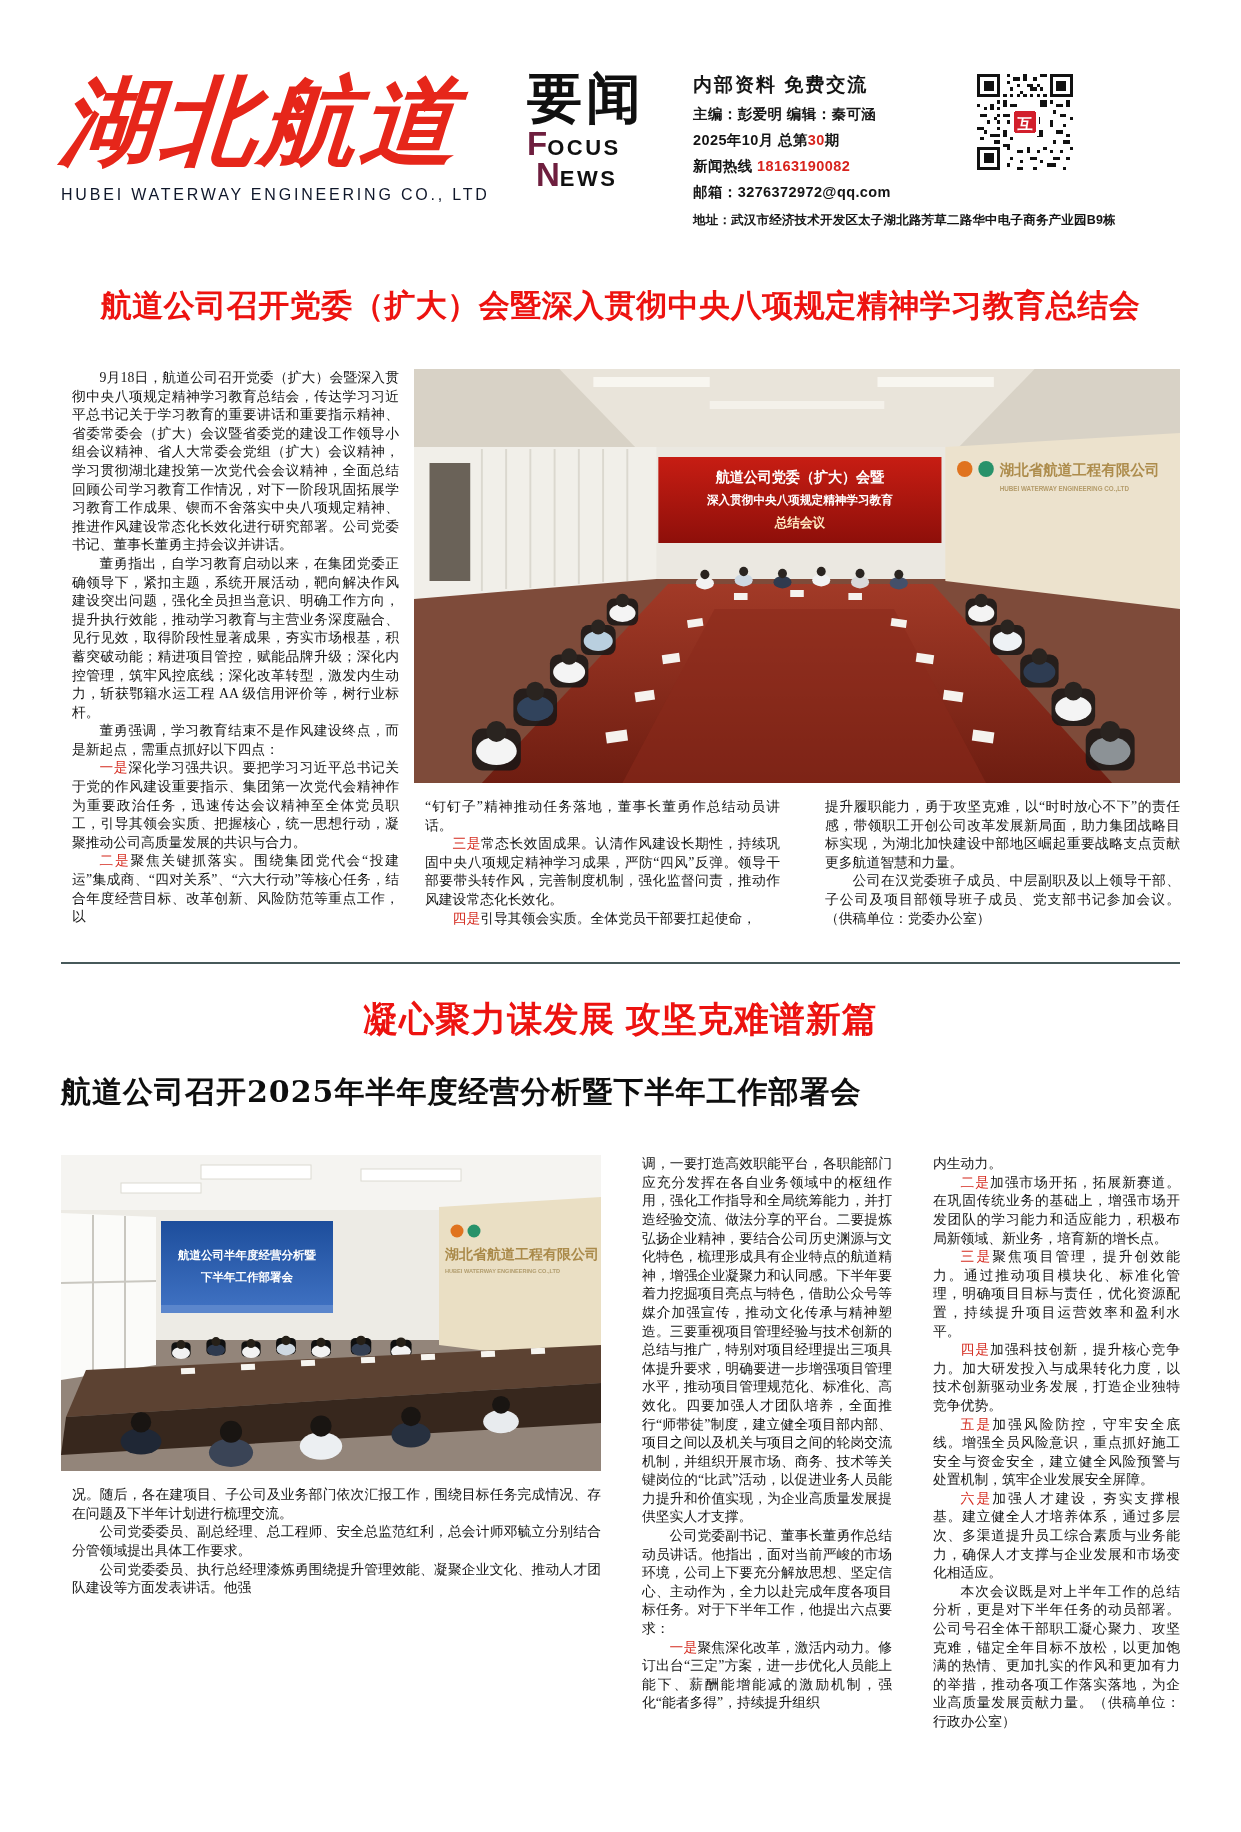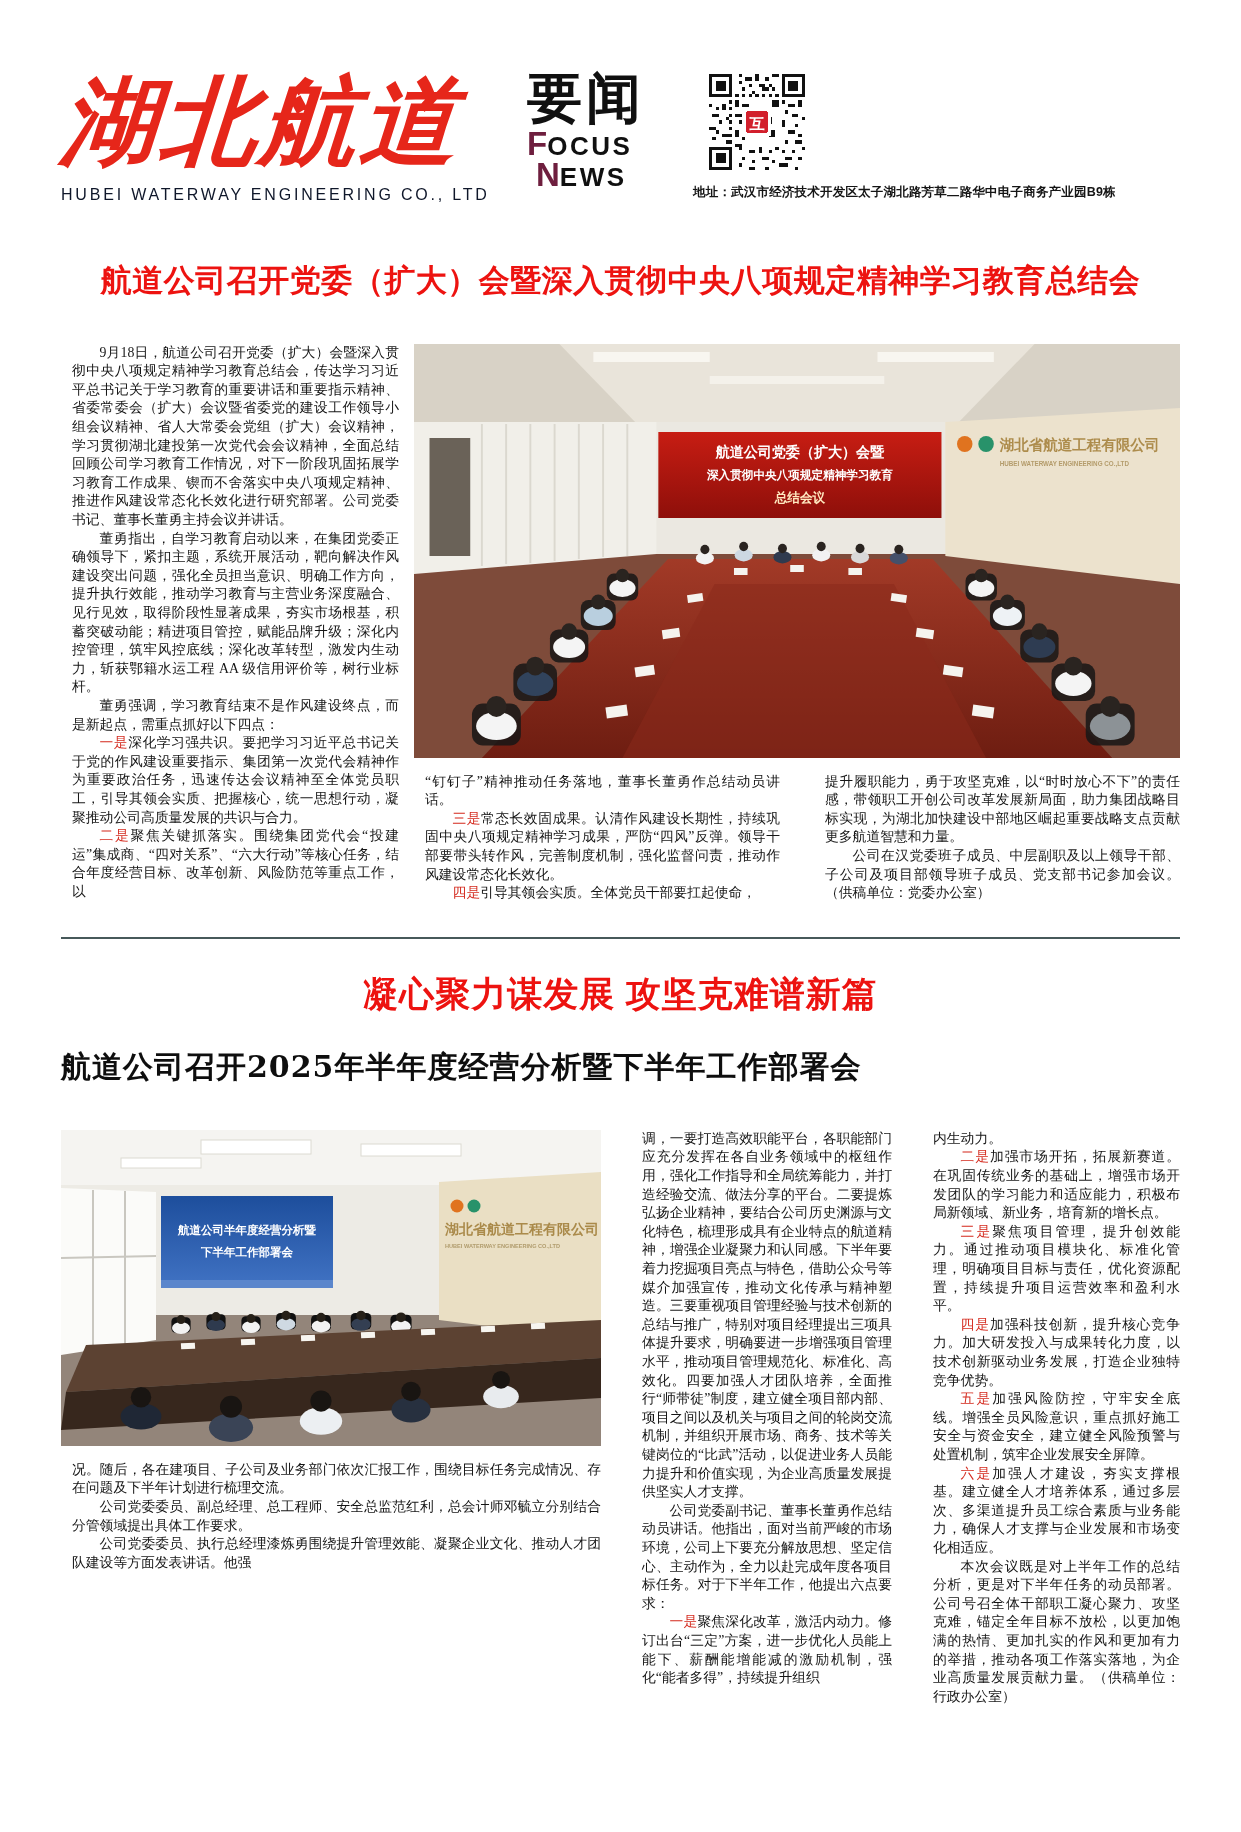--- a/index.html
+++ b/index.html
@@ -14,21 +14,21 @@
              font-size:96px; line-height:1.08; color:#e6261a; letter-spacing:4px; white-space:nowrap;
              transform:skewX(-4deg); }
   .logo-en { margin-top:12px; font-family:"Liberation Sans","DejaVu Sans",sans-serif; color:#0f172a;
              font-size:16px; letter-spacing:2.8px; font-weight:500; white-space:nowrap; }
   .masthead { margin-left:4px; width:150px; flex:none; }
   .mh-cn { font-family:"DejaVu Serif",serif; font-weight:900; font-size:55px; line-height:1.02;
            letter-spacing:4px; color:#101010; }
   .mh-en { font-family:"Liberation Sans","DejaVu Sans",sans-serif; font-weight:800; color:#101010;
            line-height:.82; margin-top:4px; white-space:nowrap; }
   .mh-en .initial { color:#6e1e3e; font-size:33px; }
-  .mh-en .rest { font-size:26px; letter-spacing:2.5px; }
+  .mh-en .rest { font-size:22px; letter-spacing:2.5px; }
   .mh-news { margin-left:9px; }
   .hdr-right { flex:1; margin-left:16px; font-family:"Liberation Sans","DejaVu Sans",sans-serif; }
   .hdr-right-top { display:flex; }
   .info { width:268px; flex:none; font-weight:bold; }
   .info-note { font-size:19px; letter-spacing:2px; margin-top:2px; }
   .info-line { font-size:14.5px; margin-top:7px; letter-spacing:.4px; white-space:nowrap; }
   .red { color:#d8231d; }
   .qr-box { margin-left:16px; margin-top:4px; }
   .hdr-address { font-weight:bold; font-size:12.5px; margin-top:10px; letter-spacing:.2px; white-space:nowrap; }
 
@@ -77,20 +77,27 @@
     </div>
 
     <div class="masthead">
       <div class="mh-cn">要闻</div>
       <div class="mh-en"><span class="initial">F</span><span class="rest">OCUS</span></div>
       <div class="mh-en mh-news"><span class="initial">N</span><span class="rest">EWS</span></div>
     </div>
 
     <div class="hdr-right">
       <div class="hdr-right-top">
+        <div class="info">
+          <div class="info-note">内部资料  免费交流</div>
+          <div class="info-line">主编：彭爱明  编辑：秦可涵</div>
+          <div class="info-line"><span>2025年10月  总第</span><span class="red">30</span><span>期</span></div>
+          <div class="info-line"><span>新闻热线  </span><span class="red">18163190082</span></div>
+          <div class="info-line">邮箱：3276372972@qq.com</div>
+        </div>
 
         <div class="qr-box">
           <svg width="96" height="96" viewBox="0 0 29 29" shape-rendering="crispEdges">
             <rect x="0" y="0" width="29" height="29" fill="#fff"></rect>
             <path fill="#111" d="M0,0h7v7h-7z M22,0h7v7h-7z M0,22h7v7h-7z"></path>
             <path fill="#fff" d="M1,1h5v5h-5z M23,1h5v5h-5z M1,23h5v5h-5z"></path>
             <path fill="#111" d="M2,2h3v3h-3z M24,2h3v3h-3z M2,24h3v3h-3z"></path>
             <path fill="#111" d="M8,6h1v1h-1z M10,6h1v1h-1z M12,6h1v1h-1z M14,6h1v1h-1z M16,6h1v1h-1z M18,6h1v1h-1z M20,6h1v1h-1z M6,8h1v1h-1z M6,10h1v1h-1z M6,12h1v1h-1z M6,14h1v1h-1z M6,16h1v1h-1z M6,18h1v1h-1z M6,20h1v1h-1z"></path>
             <path fill="#111" d="M9,0h1v1h-1z M11,1h2v1h-2z M14,0h1v2h-1z M17,1h1v1h-1z M19,0h2v1h-2z M9,2h1v1h-1z M12,3h1v1h-1z M15,3h2v1h-2z M18,3h1v1h-1z M10,4h1v1h-1z M13,5h1v1h-1z M16,4h2v1h-2z M19,4h1v1h-1z M0,9h1v1h-1z M2,10h1v1h-1z M4,9h1v2h-1z M6,11h0z M1,12h2v1h-2z M5,13h1v1h-1z M3,14h1v1h-1z M0,16h2v1h-2z M6,15h0z M2,17h1v1h-1z M4,18h2v1h-2z M1,19h1v1h-1z M5,20h1v1h-1z M8,8h1v2h-1z M10,9h2v1h-2z M8,12h2v1h-2z M9,14h1v1h-1z M8,17h1v2h-1z M10,19h1v1h-1z M8,21h2v1h-2z M22,8h1v1h-1z M24,9h2v1h-2z M27,8h1v2h-1z M23,11h1v1h-1z M25,12h2v1h-2z M28,13h1v1h-1z M22,14h1v2h-1z M26,15h1v1h-1z M24,17h2v1h-2z M27,18h1v1h-1z M23,20h1v1h-1z M26,20h2v1h-2z M9,22h1v1h-1z M12,23h2v1h-2z M15,22h1v2h-1z M18,23h1v1h-1z M20,22h1v1h-1z M10,25h1v1h-1z M13,26h1v1h-1z M16,25h2v1h-2z M19,26h1v1h-1z M9,27h1v1h-1z M12,28h2v1h-2z M17,28h1v1h-1z M21,27h1v1h-1z M22,23h1v1h-1z M25,23h1v1h-1z M28,22h1v1h-1z M23,25h2v1h-2z M27,25h1v1h-1z M22,27h2v1h-2z M26,28h1v1h-1z M19,8h2v2h-2z M12,11h3v2h-3z M17,13h2v2h-2z M11,16h2v1h-2z M18,17h2v2h-2z"></path>
             <rect x="10.4" y="10.4" width="8.2" height="8.2" fill="#fff"></rect>

